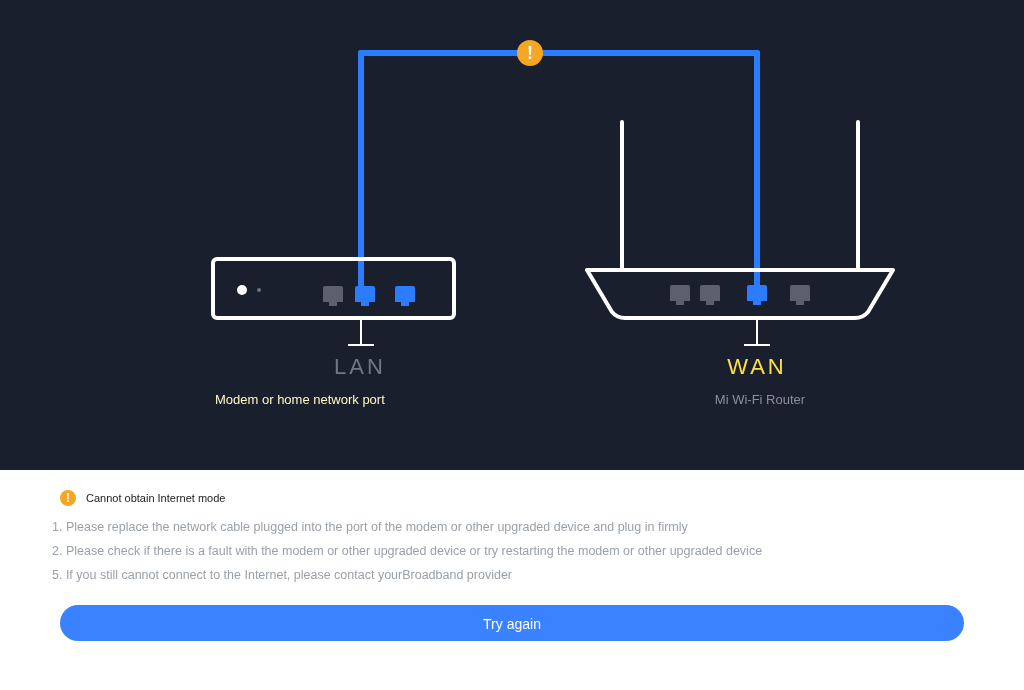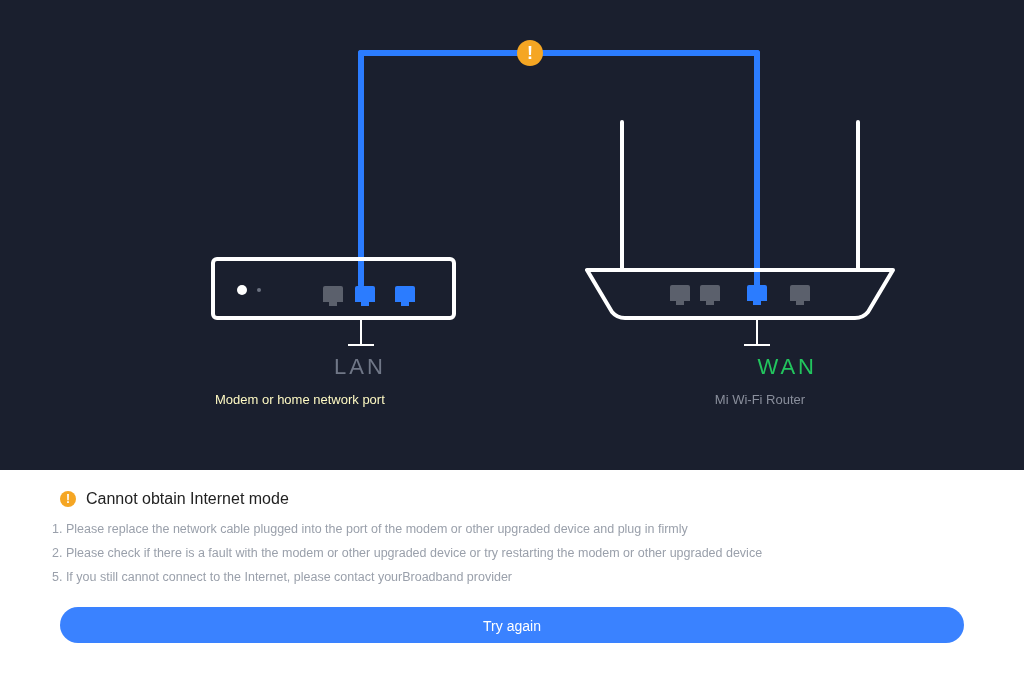--- a/index.html
+++ b/index.html
@@ -206,24 +206,24 @@
     left: -12px;
     width: 26px;
     height: 2px;
     background: #fff;
   }
   .wan-label {
     position: absolute;
     top: 354px;
     left: 697px;
     width: 120px;
-    text-align: right;
+    text-align: center;
     font-size: 22px;
     letter-spacing: 3px;
-    color: #22c55e;
+    color: #fde047;
   }
   .router-caption {
     position: absolute;
     top: 392px;
     left: 640px;
     width: 240px;
     text-align: center;
     font-size: 13px;
     color: #8a8f9c;
   }
@@ -247,21 +247,21 @@
     height: 16px;
     border-radius: 50%;
     background: #f5a623;
     color: #fff;
     font-weight: bold;
     font-size: 12px;
     text-align: center;
     line-height: 16px;
   }
   .err-title {
-    font-size: 16px;
+    font-size: 11px;
     color: #222;
   }
   .steps {
     padding-left: 52px;
     font-size: 12.5px;
     color: #9aa0ab;
     line-height: 1.9;
     margin-bottom: 18px;
   }
   .btn {

